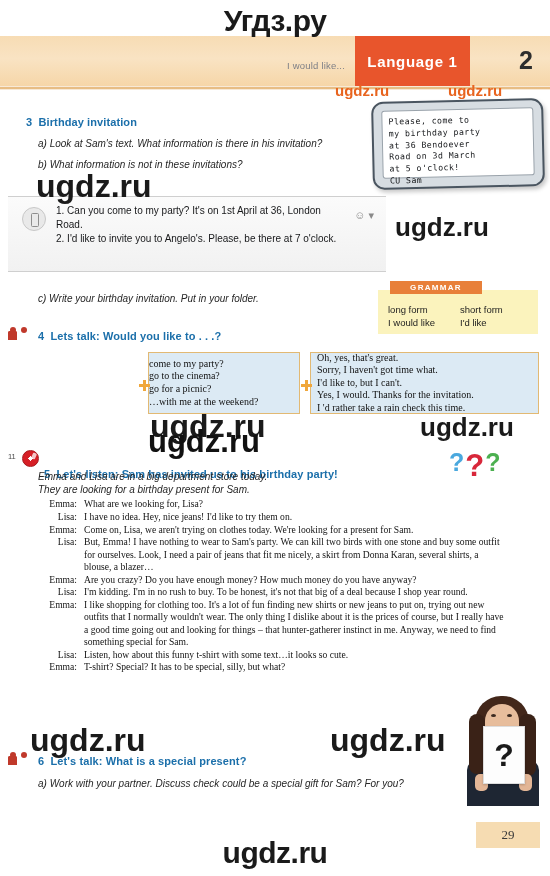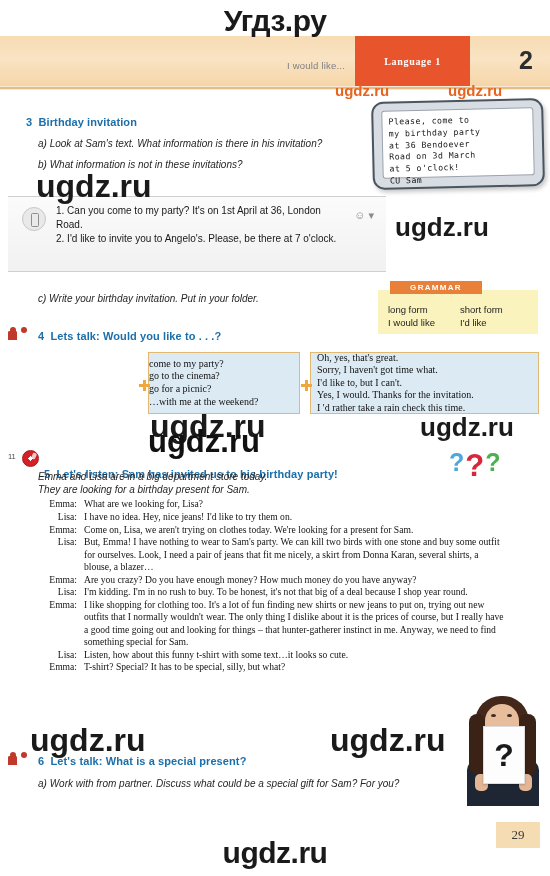--- a/index.html
+++ b/index.html
@@ -39,21 +39,21 @@
   .banner-label{
     position:absolute; top:60px; right:205px;
     font-size:9.5px; color:#7d7f86; letter-spacing:.2px;
   }
   .lang-tab{
     position:absolute; top:36px; left:355px; width:115px; height:50px;
     background:#e8552c;
     display:flex; align-items:center; justify-content:center;
   }
   .lang-tab span{
-    color:#ffffff; font-size:10px; font-weight:bold; letter-spacing:.7px;font-family:Liberation Serif, serif;
+    color:#ffffff; font-size:15px; font-weight:bold; letter-spacing:.7px;
   }
   .unit-num{
     position:absolute; top:46px; right:17px;
     font-size:25px; font-weight:bold; color:#2e2e2e;
   }
 
   
   .ex-head{
     position:absolute;
     font-size:11px; font-weight:bold; color:#1b6faa;
@@ -242,21 +242,21 @@
     display:flex;align-items:center;justify-content:center;
     box-shadow:0 1px 2px rgba(0,0,0,.2);
   }
   .ph-card b{font-size:32px;color:#1a1a1a;font-weight:bold;line-height:1;}
   .ph-hand{position:absolute;width:13px;height:17px;background:#e3b696;border-radius:5px;top:80px;}
   .ph-hand.l{left:14px;} .ph-hand.r{left:58px;}
 
   
   .pageno{
     position:absolute; right:10px; bottom:28px;
-    width:44px; height:26px; background:#f6dcb2;
+    width:64px; height:26px; background:#f6dcb2;
     display:flex; align-items:center; justify-content:center;
     font-family:"Liberation Serif", serif;
     font-size:13px; color:#3a3a3a;
   }
 </style>
 </head>
 <body>
 
 <div class="banner"></div>
 <div class="banner-rule"></div>
@@ -393,21 +393,21 @@
 <div class="people-ic" style="left:8px; top:752px;">
   <b></b>
     <b></b>
     <i></i>
     <i></i>
 </div>
 <div class="ex-head" style="left:38px; top:755px;">
   <span>6</span>
   &nbsp;<span>Let's talk: What is a special present?</span>
 </div>
-<div class="ital" style="left:38px; top:777px; width:420px;">a)  Work with from partner. Discuss what could be a special gift for Sam? For you?</div>
+<div class="ital" style="left:38px; top:777px; width:420px;">a)  Work with your partner. Discuss check could be a special gift for Sam? For you?</div>
 
 <div class="photo">
   <div class="ph-hair"></div>
   <div class="ph-face"></div>
   <div class="ph-eye l"></div>
   <div class="ph-eye r"></div>
   <div class="ph-body"></div>
   <div class="ph-hairL"></div>
   <div class="ph-hairR"></div>
   <div class="ph-hand l"></div>

